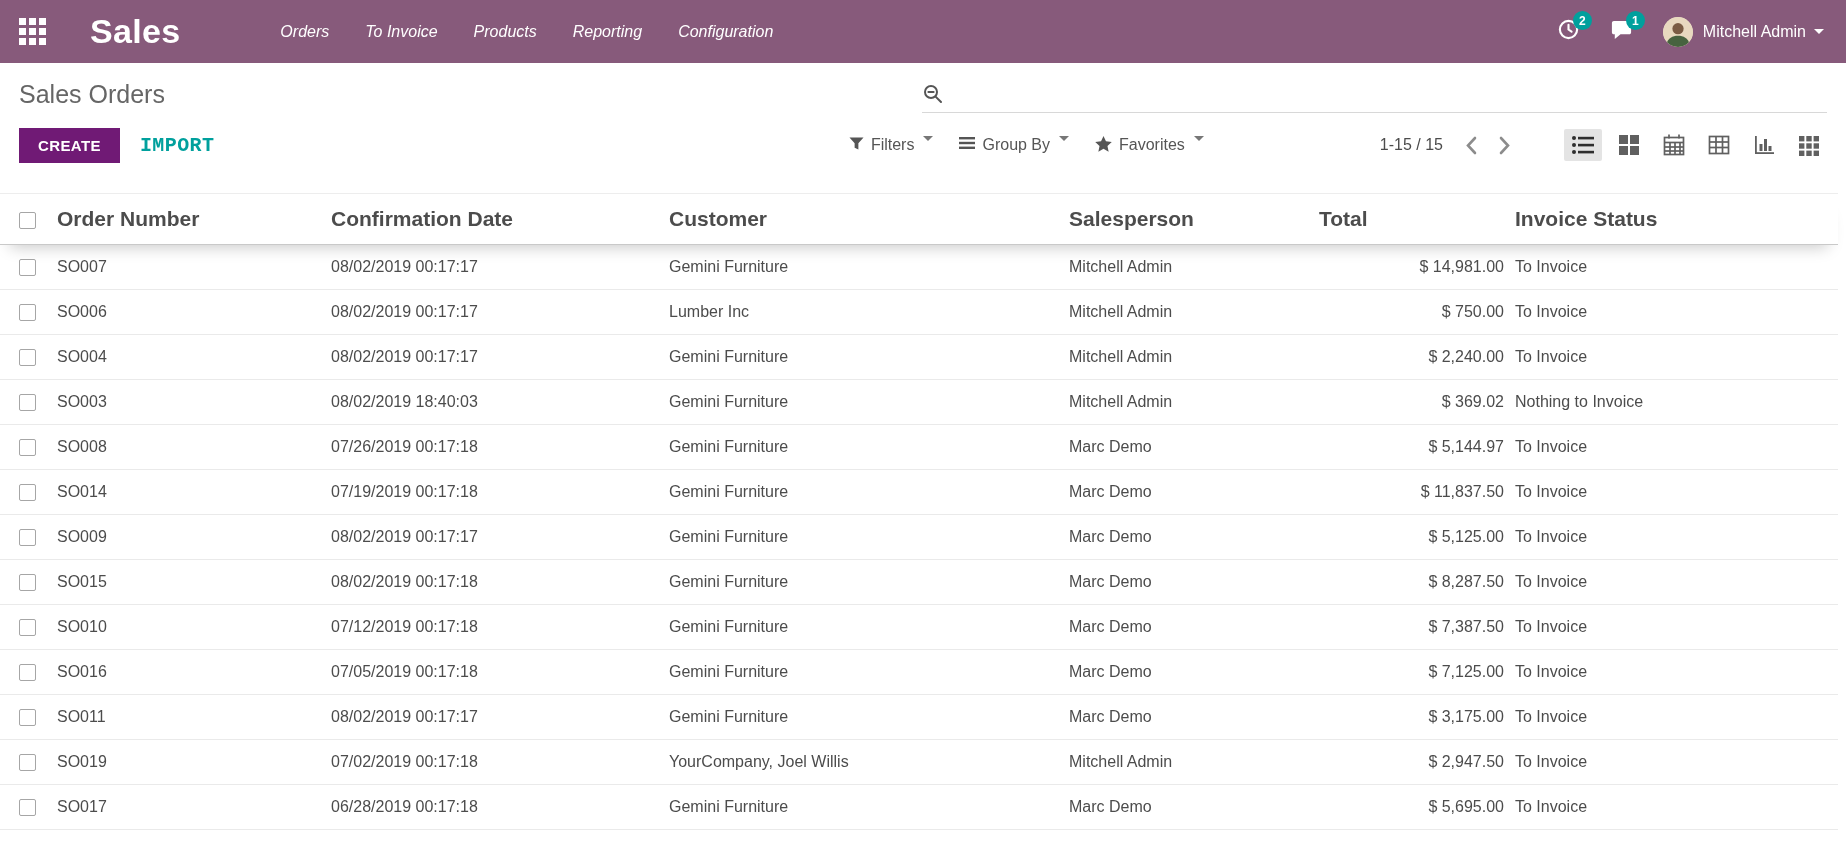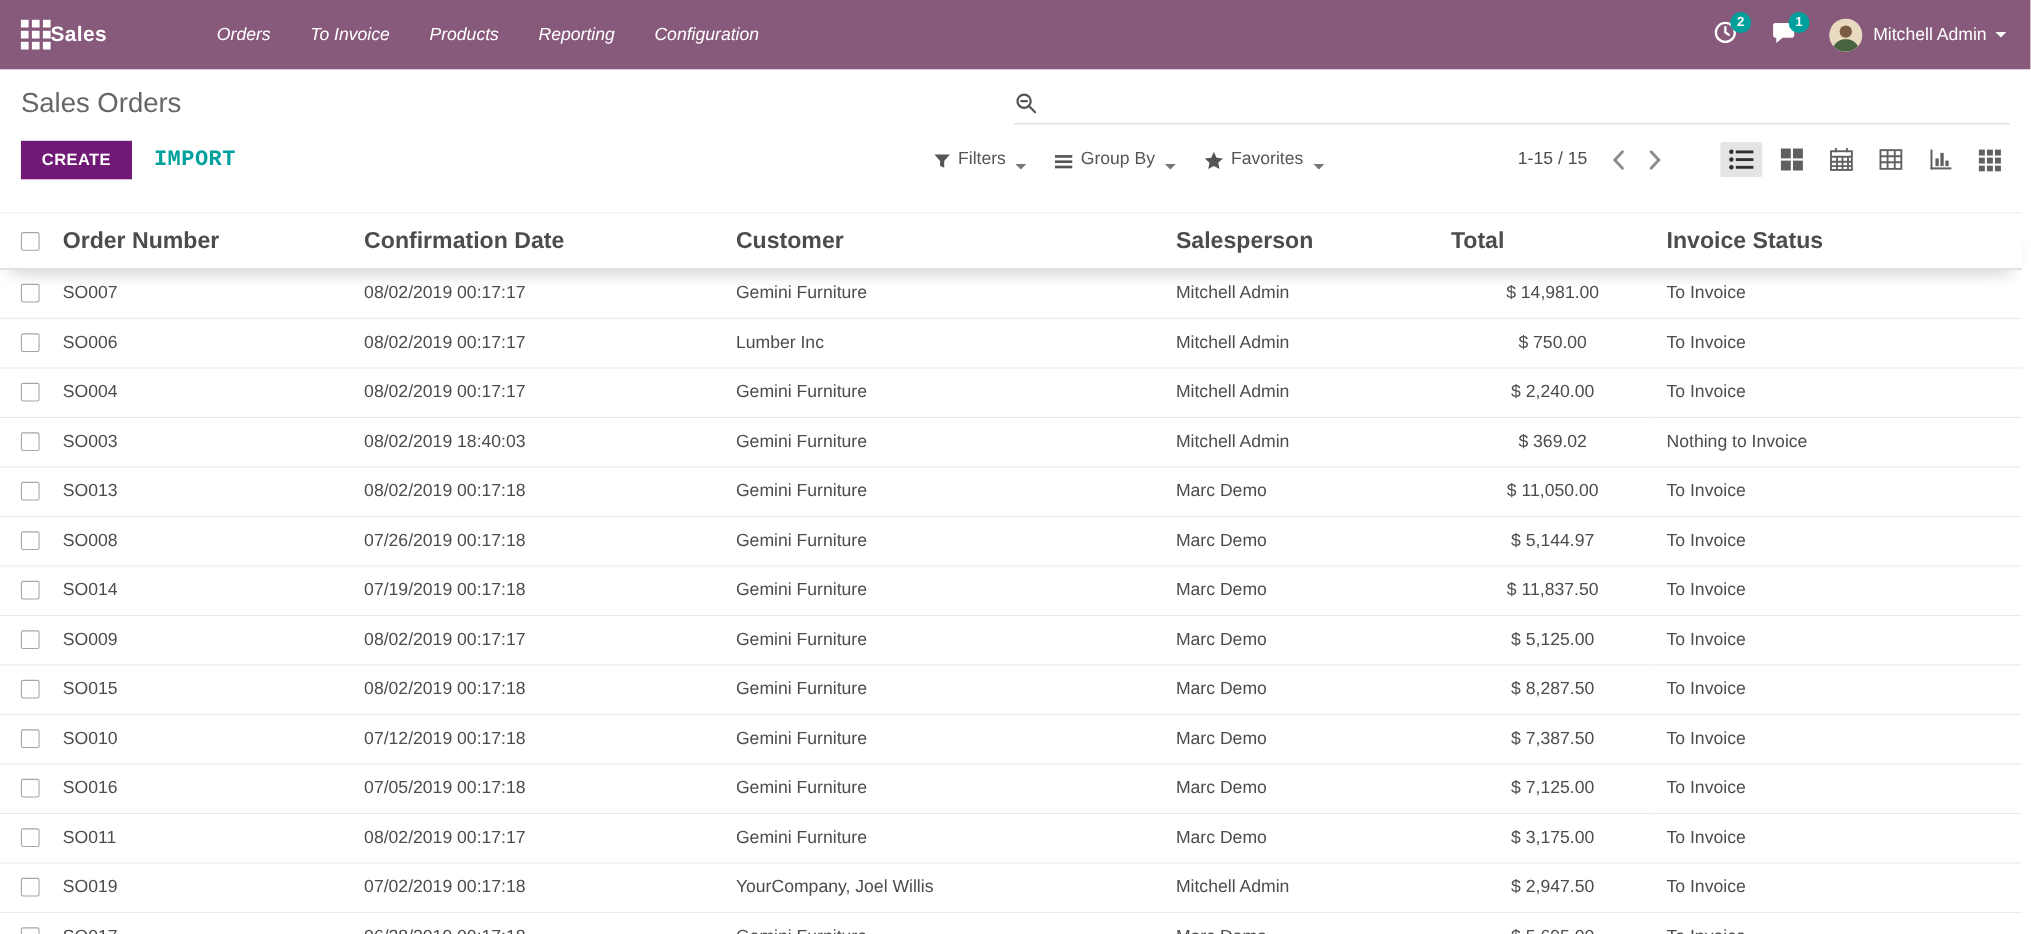--- a/index.html
+++ b/index.html
@@ -4,21 +4,21 @@
 <style>
   * { box-sizing: border-box; margin: 0; padding: 0; }
   html,body { width:1846px; height:849px; overflow:hidden; background:#fff;
               font-family:"Liberation Sans", sans-serif; color:#4c4c4c; }
 
   
   .navbar { height:63px; background:#875A7B; display:flex; align-items:center; color:#fff; }
   .apps-btn { margin-left:19px; cursor:pointer; }
   .apps-grid { display:grid; grid-template-columns:repeat(3,7px); grid-template-rows:repeat(3,7px); gap:3px; }
   .apps-grid span { background:#fff; }
-  .app-name { font-size:19px; font-weight:600; letter-spacing:.3px; }
+  .app-name { font-size:34px; font-weight:600; margin-left:44px; letter-spacing:.3px; }
   .nav-menu { display:flex; margin-left:82px; }
   .nav-item { font-size:16px; padding:10px 18px; cursor:pointer; white-space:nowrap;font-style:italic; }
   .nav-right { margin-left:auto; display:flex; align-items:center; }
   .systray-item { position:relative; margin-right:30px; cursor:pointer; display:flex; }
   .badge { position:absolute; top:-7px; right:-12px; min-width:19px; height:19px; border-radius:10px;
            background:#00A09D; color:#fff; font-size:12px; font-weight:700;
            display:flex; align-items:center; justify-content:center; padding:0 4px; }
   .user-menu { display:flex; align-items:center; margin-right:22px; cursor:pointer; }
   .avatar { width:30px; height:30px; border-radius:50%; overflow:hidden; background:#e9ddc8; }
   .user-name { font-size:16px; margin-left:10px; }
@@ -36,21 +36,21 @@
   .search-magnifier { display:flex; margin-right:2px; cursor:pointer; }
 
   .cp-actions { display:flex; align-items:center; padding:14px 19px 0 19px; height:50px; }
   .btn-create { background:#701a75; color:#fff; border:0; font-size:15px; font-weight:600;
                 padding:9px 19px; letter-spacing:.4px; cursor:pointer;
                 font-family:"Liberation Sans", sans-serif; }
   .btn-import { background:none; border:0; color:#00A09D; font-size:20px; font-weight:600;
                 margin-left:20px; letter-spacing:.4px; cursor:pointer;
                 font-family:Liberation Mono, monospace; }
   .search-options { margin-left:auto; display:flex; align-items:center; color:#555; }
-  .dropdown-btn { display:flex; align-items:flex-end; font-size:16px; margin-left:26px; cursor:pointer; }
+  .dropdown-btn { display:flex; align-items:flex-start; font-size:16px; margin-left:26px; cursor:pointer; }
   .dropdown-btn .dd-icon { display:flex; margin-right:7px; }
   .dropdown-btn .caret-down { border-top-color:#777; margin-left:9px; }
   .pager { margin-left:176px; font-size:16px; color:#4c4c4c; white-space:nowrap; }
   .pager-nav { display:flex; align-items:center; }
   .pager-arrow { margin-left:22px; cursor:pointer; display:flex; }
   .view-switcher { display:flex; align-items:center; margin-left:44px; }
   .vs-btn { padding:5px 7px; margin-left:9px; display:flex; cursor:pointer; color:#606060; border-radius:2px; }
   .vs-btn.active { background:#e4e4e4; color:#2f2f2f; }
 
   
@@ -63,21 +63,21 @@
                    vertical-align:middle; white-space:nowrap; overflow:hidden; cursor:pointer; }
   .col-check   { width:48px; }
   .col-order   { width:283px; }
   .col-date    { width:338px; }
   .col-cust    { width:400px; }
   .col-sales   { width:250px; }
   .col-total   { width:186px; }
   .col-status  { width:333px; }
   .cell-check  { padding-left:19px; }
   .cell-order  { padding-left:9px; }
-  .num { text-align:center; }
+  .num { text-align:right; }
   th.num { padding-right:16px; }
   td.num { padding-right:1px; }
   .cell-status { padding-left:10px; }
   th.cell-status { padding-left:10px; }
   .checkbox { width:17px; height:17px; border:1px solid #a6a6a6; border-radius:2px; background:#fff;
               display:inline-block; vertical-align:middle; cursor:pointer; }
 </style>
 </head>
 <body>
 
@@ -329,31 +329,20 @@
     <td>08/02/2019 18:40:03</td>
     <td>Gemini Furniture</td>
     <td>Mitchell Admin</td>
     <td class="num">$ 369.02</td>
     <td class="cell-status">Nothing to Invoice</td>
   </tr>
       <tr>
     <td class="cell-check">
       <span class="checkbox"></span>
     </td>
-    <td class="cell-order">SO013</td>
-    <td>08/02/2019 00:17:18</td>
-    <td>Gemini Furniture</td>
-    <td>Marc Demo</td>
-    <td class="num">$ 11,050.00</td>
-    <td class="cell-status">To Invoice</td>
-  </tr>
-      <tr>
-    <td class="cell-check">
-      <span class="checkbox"></span>
-    </td>
     <td class="cell-order">SO008</td>
     <td>07/26/2019 00:17:18</td>
     <td>Gemini Furniture</td>
     <td>Marc Demo</td>
     <td class="num">$ 5,144.97</td>
     <td class="cell-status">To Invoice</td>
   </tr>
       <tr>
     <td class="cell-check">
       <span class="checkbox"></span>

